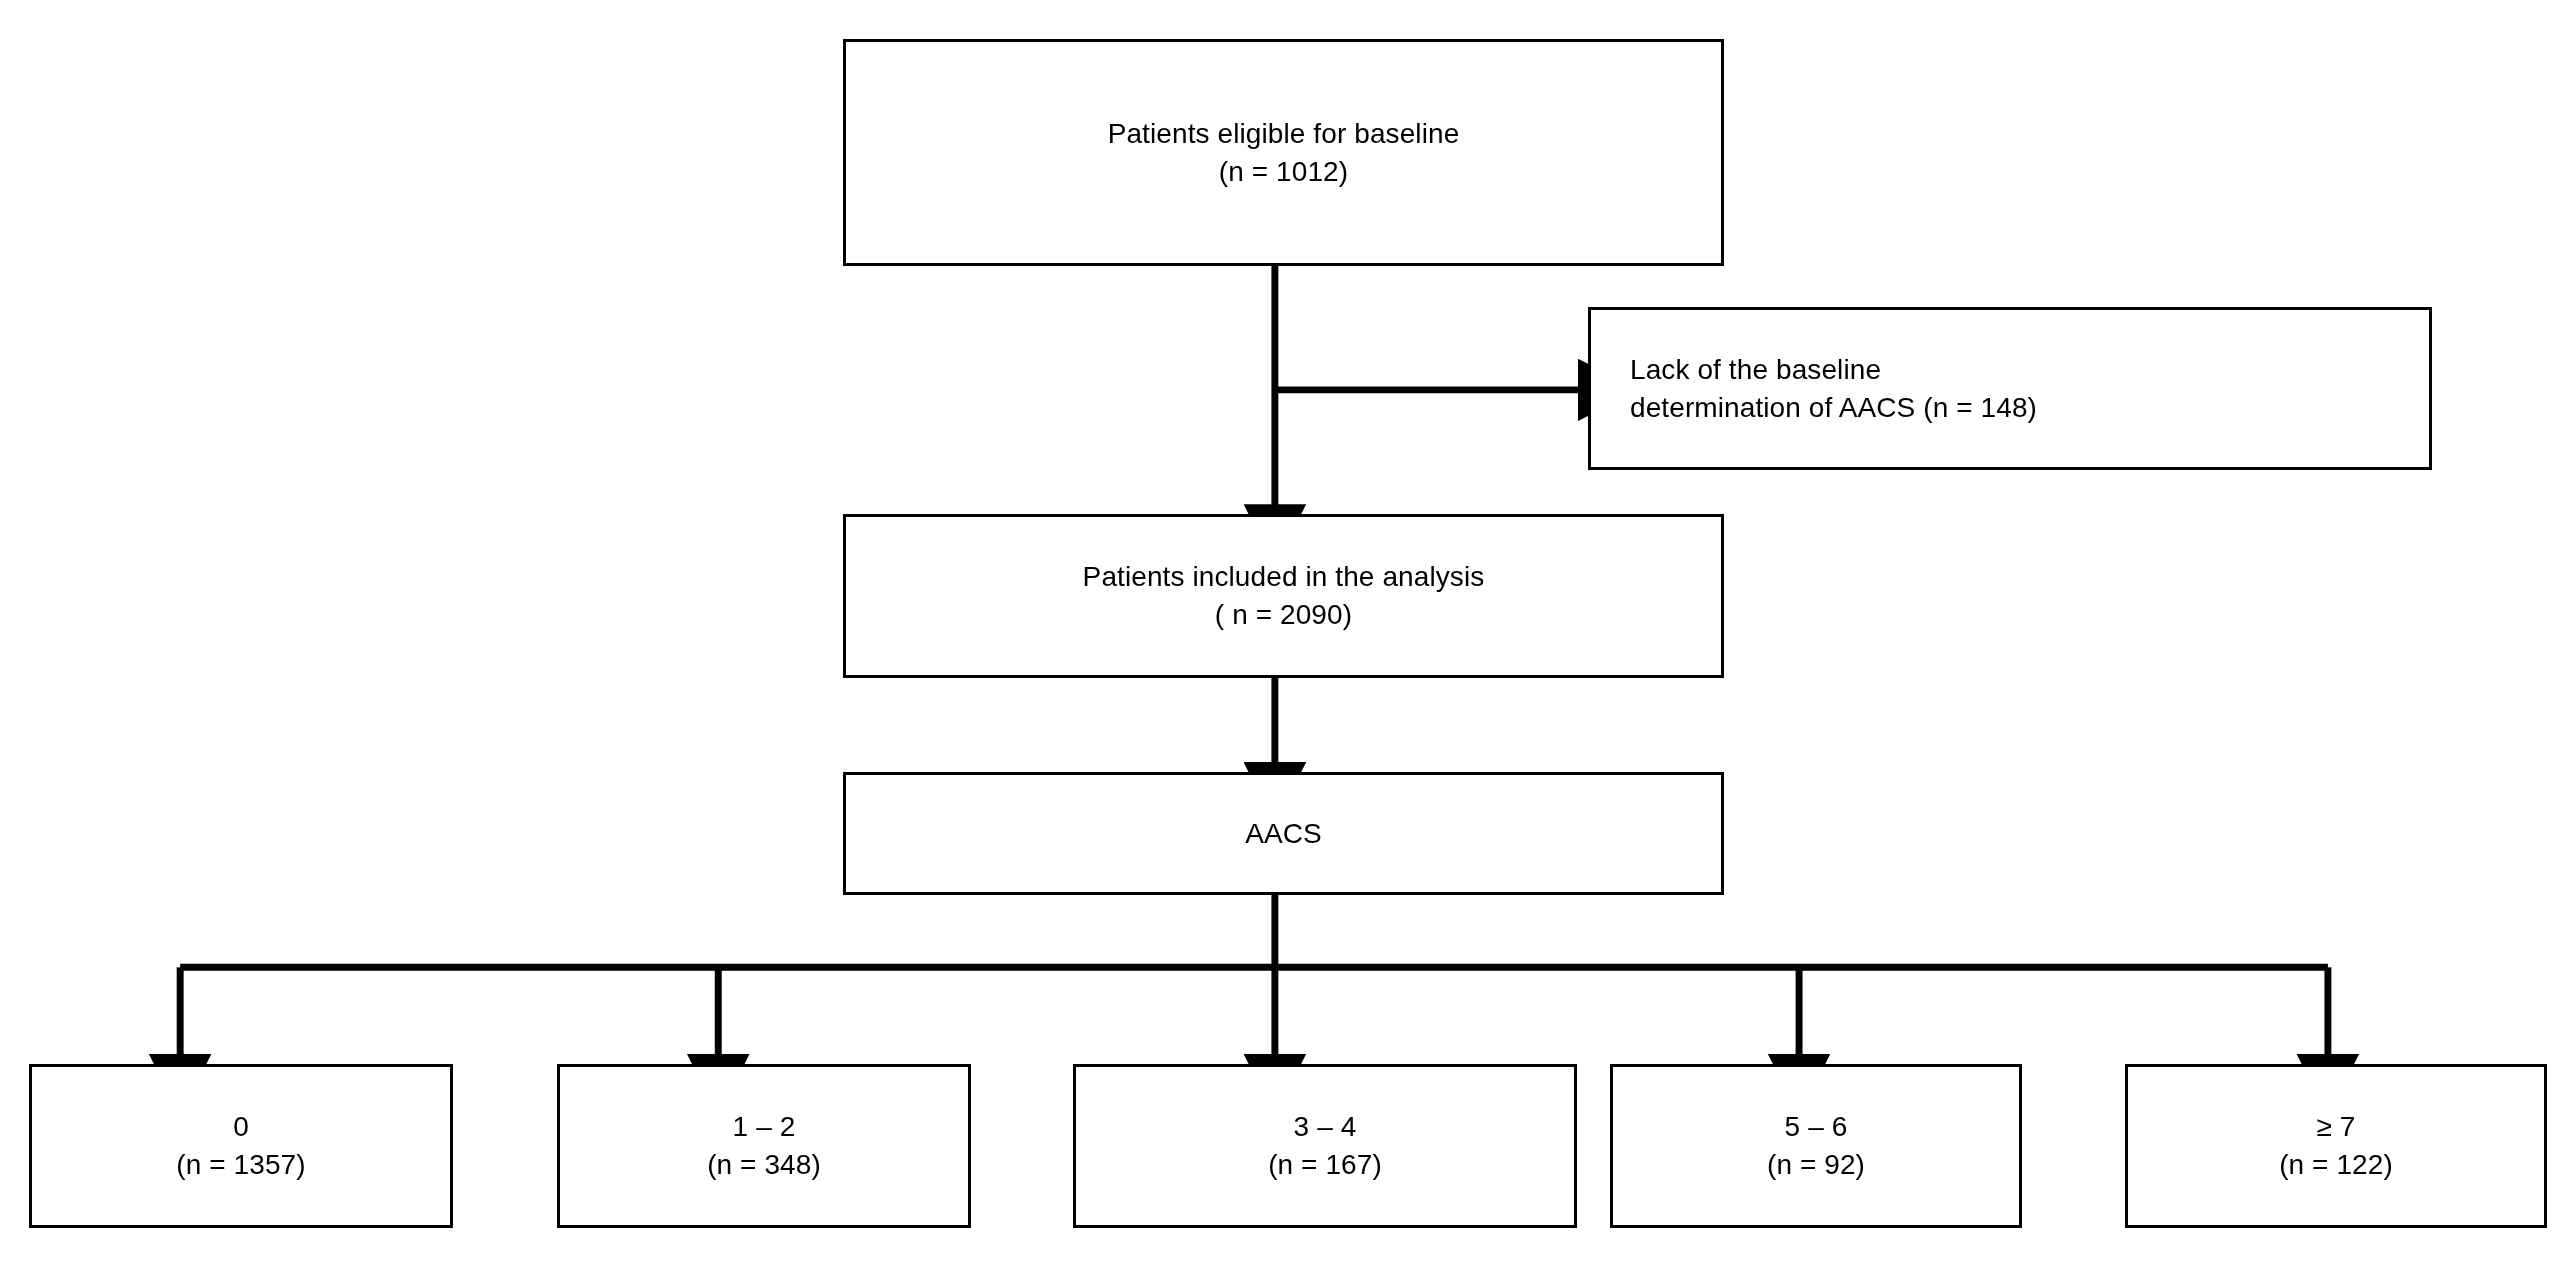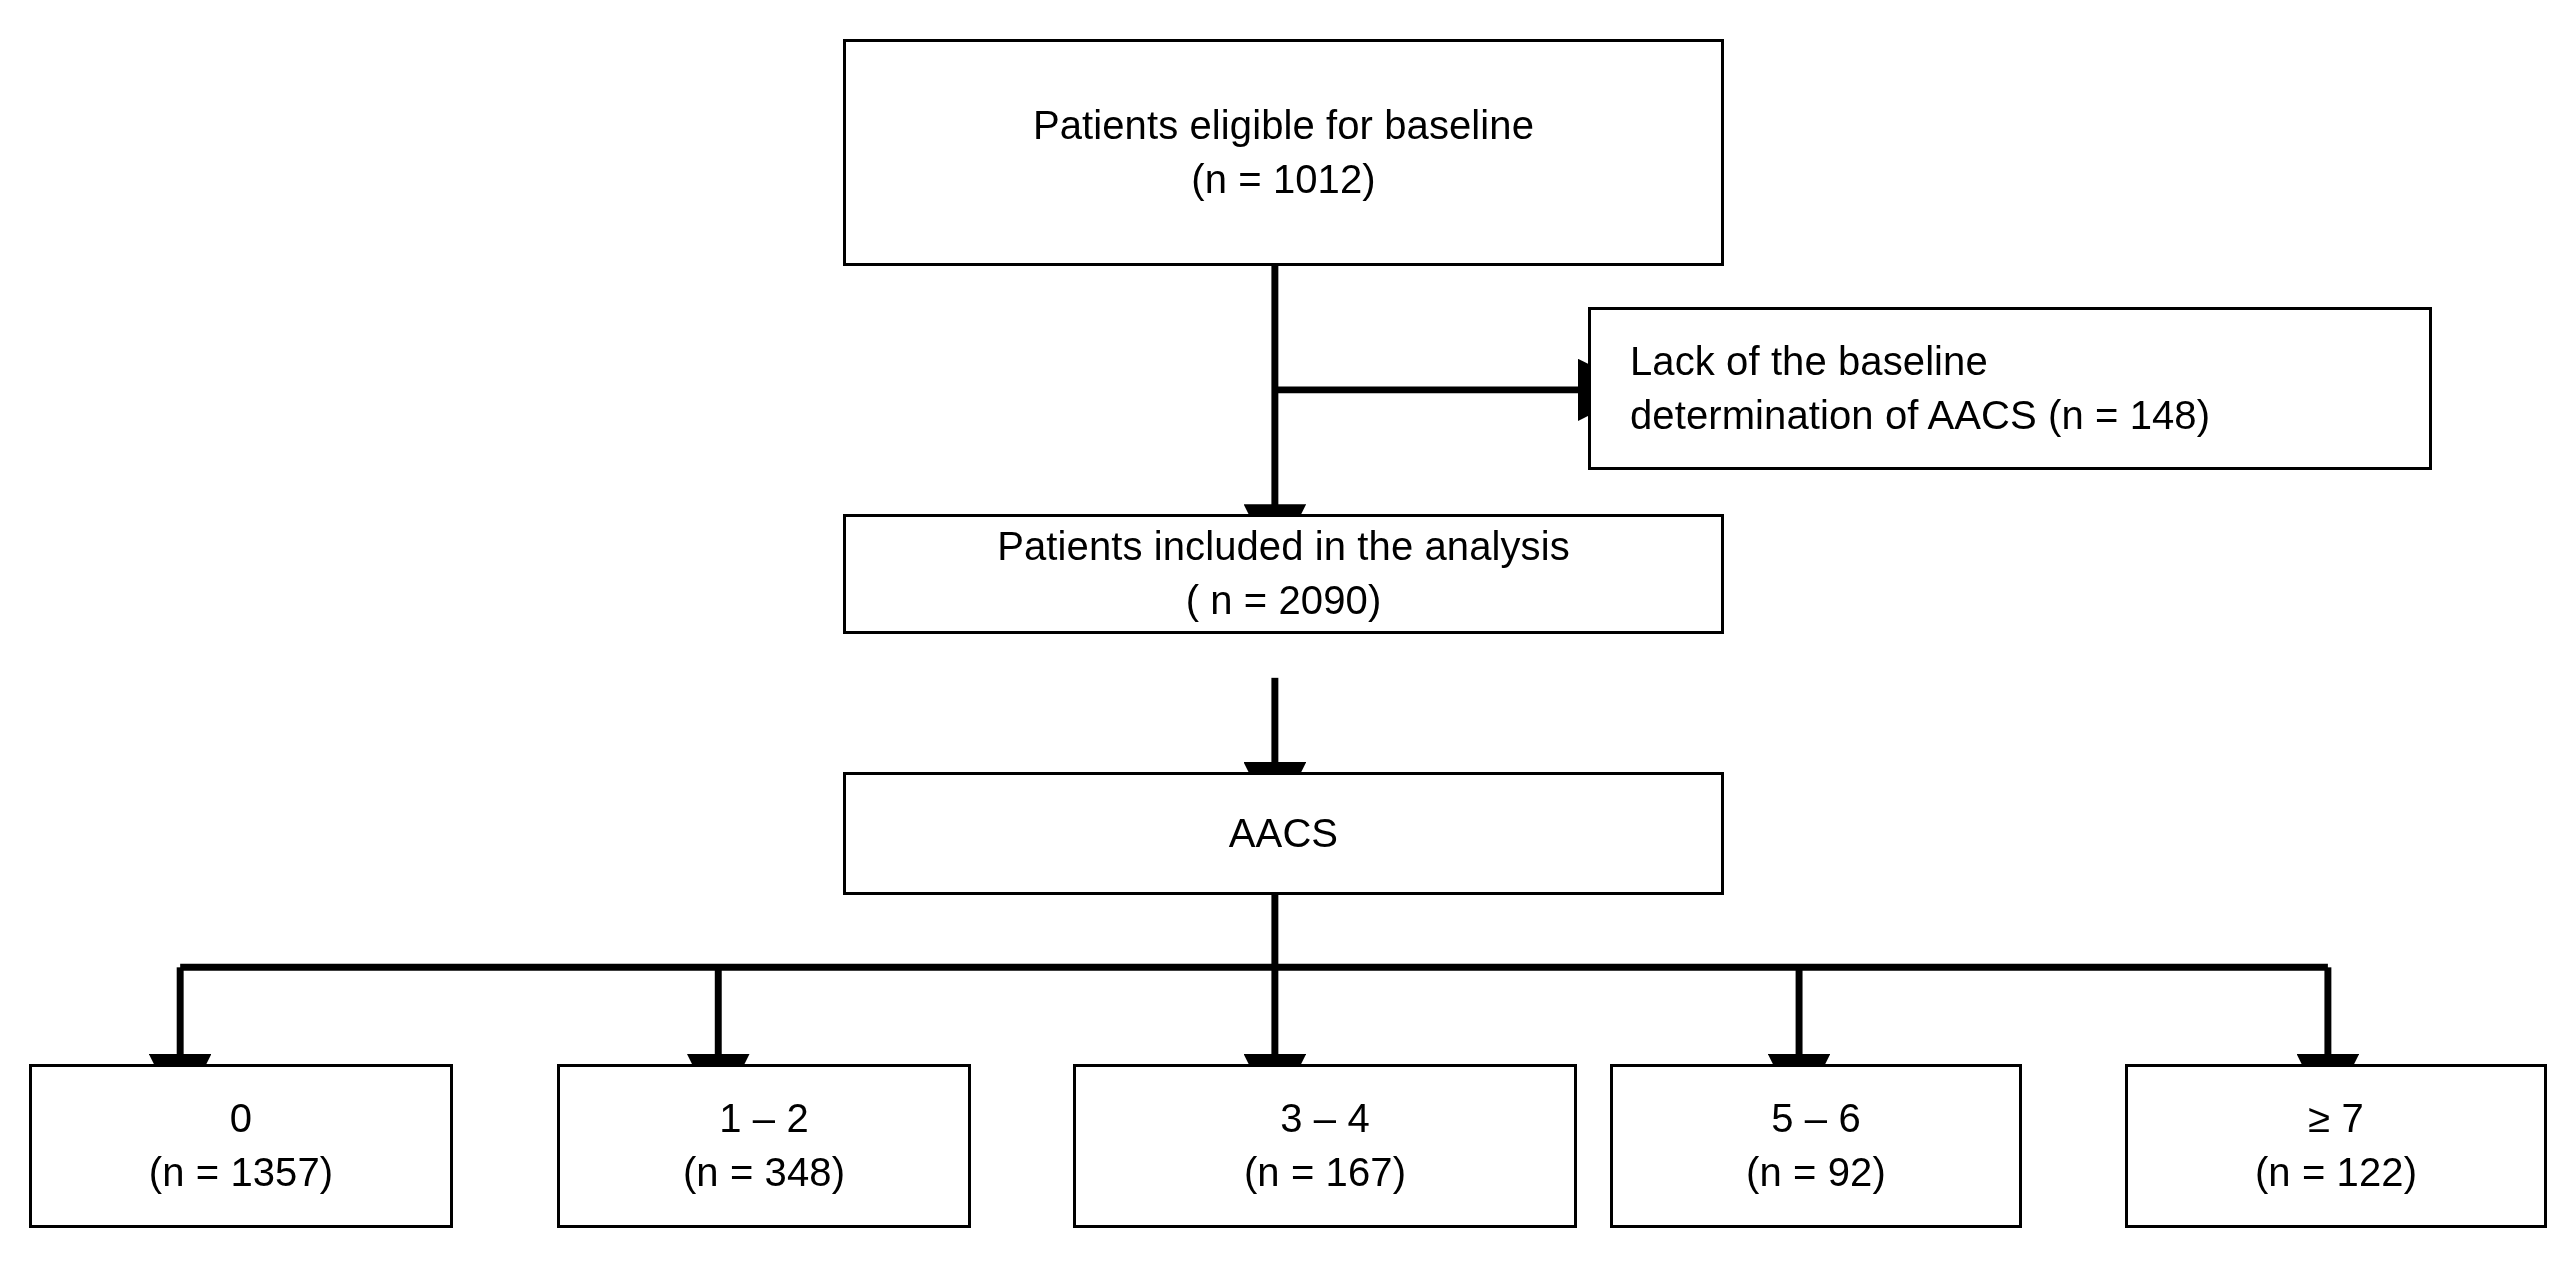--- a/index.html
+++ b/index.html
@@ -36,27 +36,27 @@
     z-index: 2;
   }
   .node.left-align {
     align-items: flex-start;
     padding-left: 39px;
   }
   .line {
     display: block;
     white-space: pre;
     line-height: 1.34;
-    font-size: 40px;
+    font-size: 28px;
     letter-spacing: 0.1px;
   }
   
   #node-eligible   { left: 843px; top: 39px;   width: 881px; height: 227px; }
   #node-excluded   { left: 1588px; top: 307px;  width: 844px; height: 163px; justify-content: center; }
-  #node-included   { left: 843px; top: 514px;  width: 881px; height: 120px; }
+  #node-included   { left: 843px; top: 514px;  width: 881px; height: 164px; }
   #node-aacs       { left: 843px; top: 772px; width: 881px; height: 123px; text-align: center; }
 
   #group-0  { left: 29px;   top: 1064px; width: 424px;  height: 164px; }
   #group-1  { left: 557px;  top: 1064px; width: 414px;  height: 164px; }
   #group-2  { left: 1073px; top: 1064px; width: 504px;  height: 164px; }
   #group-3  { left: 1610px; top: 1064px; width: 412px;  height: 164px; }
   #group-4  { left: 2125px; top: 1064px; width: 422px;  height: 164px; }
 </style>
 </head>
 <body>

